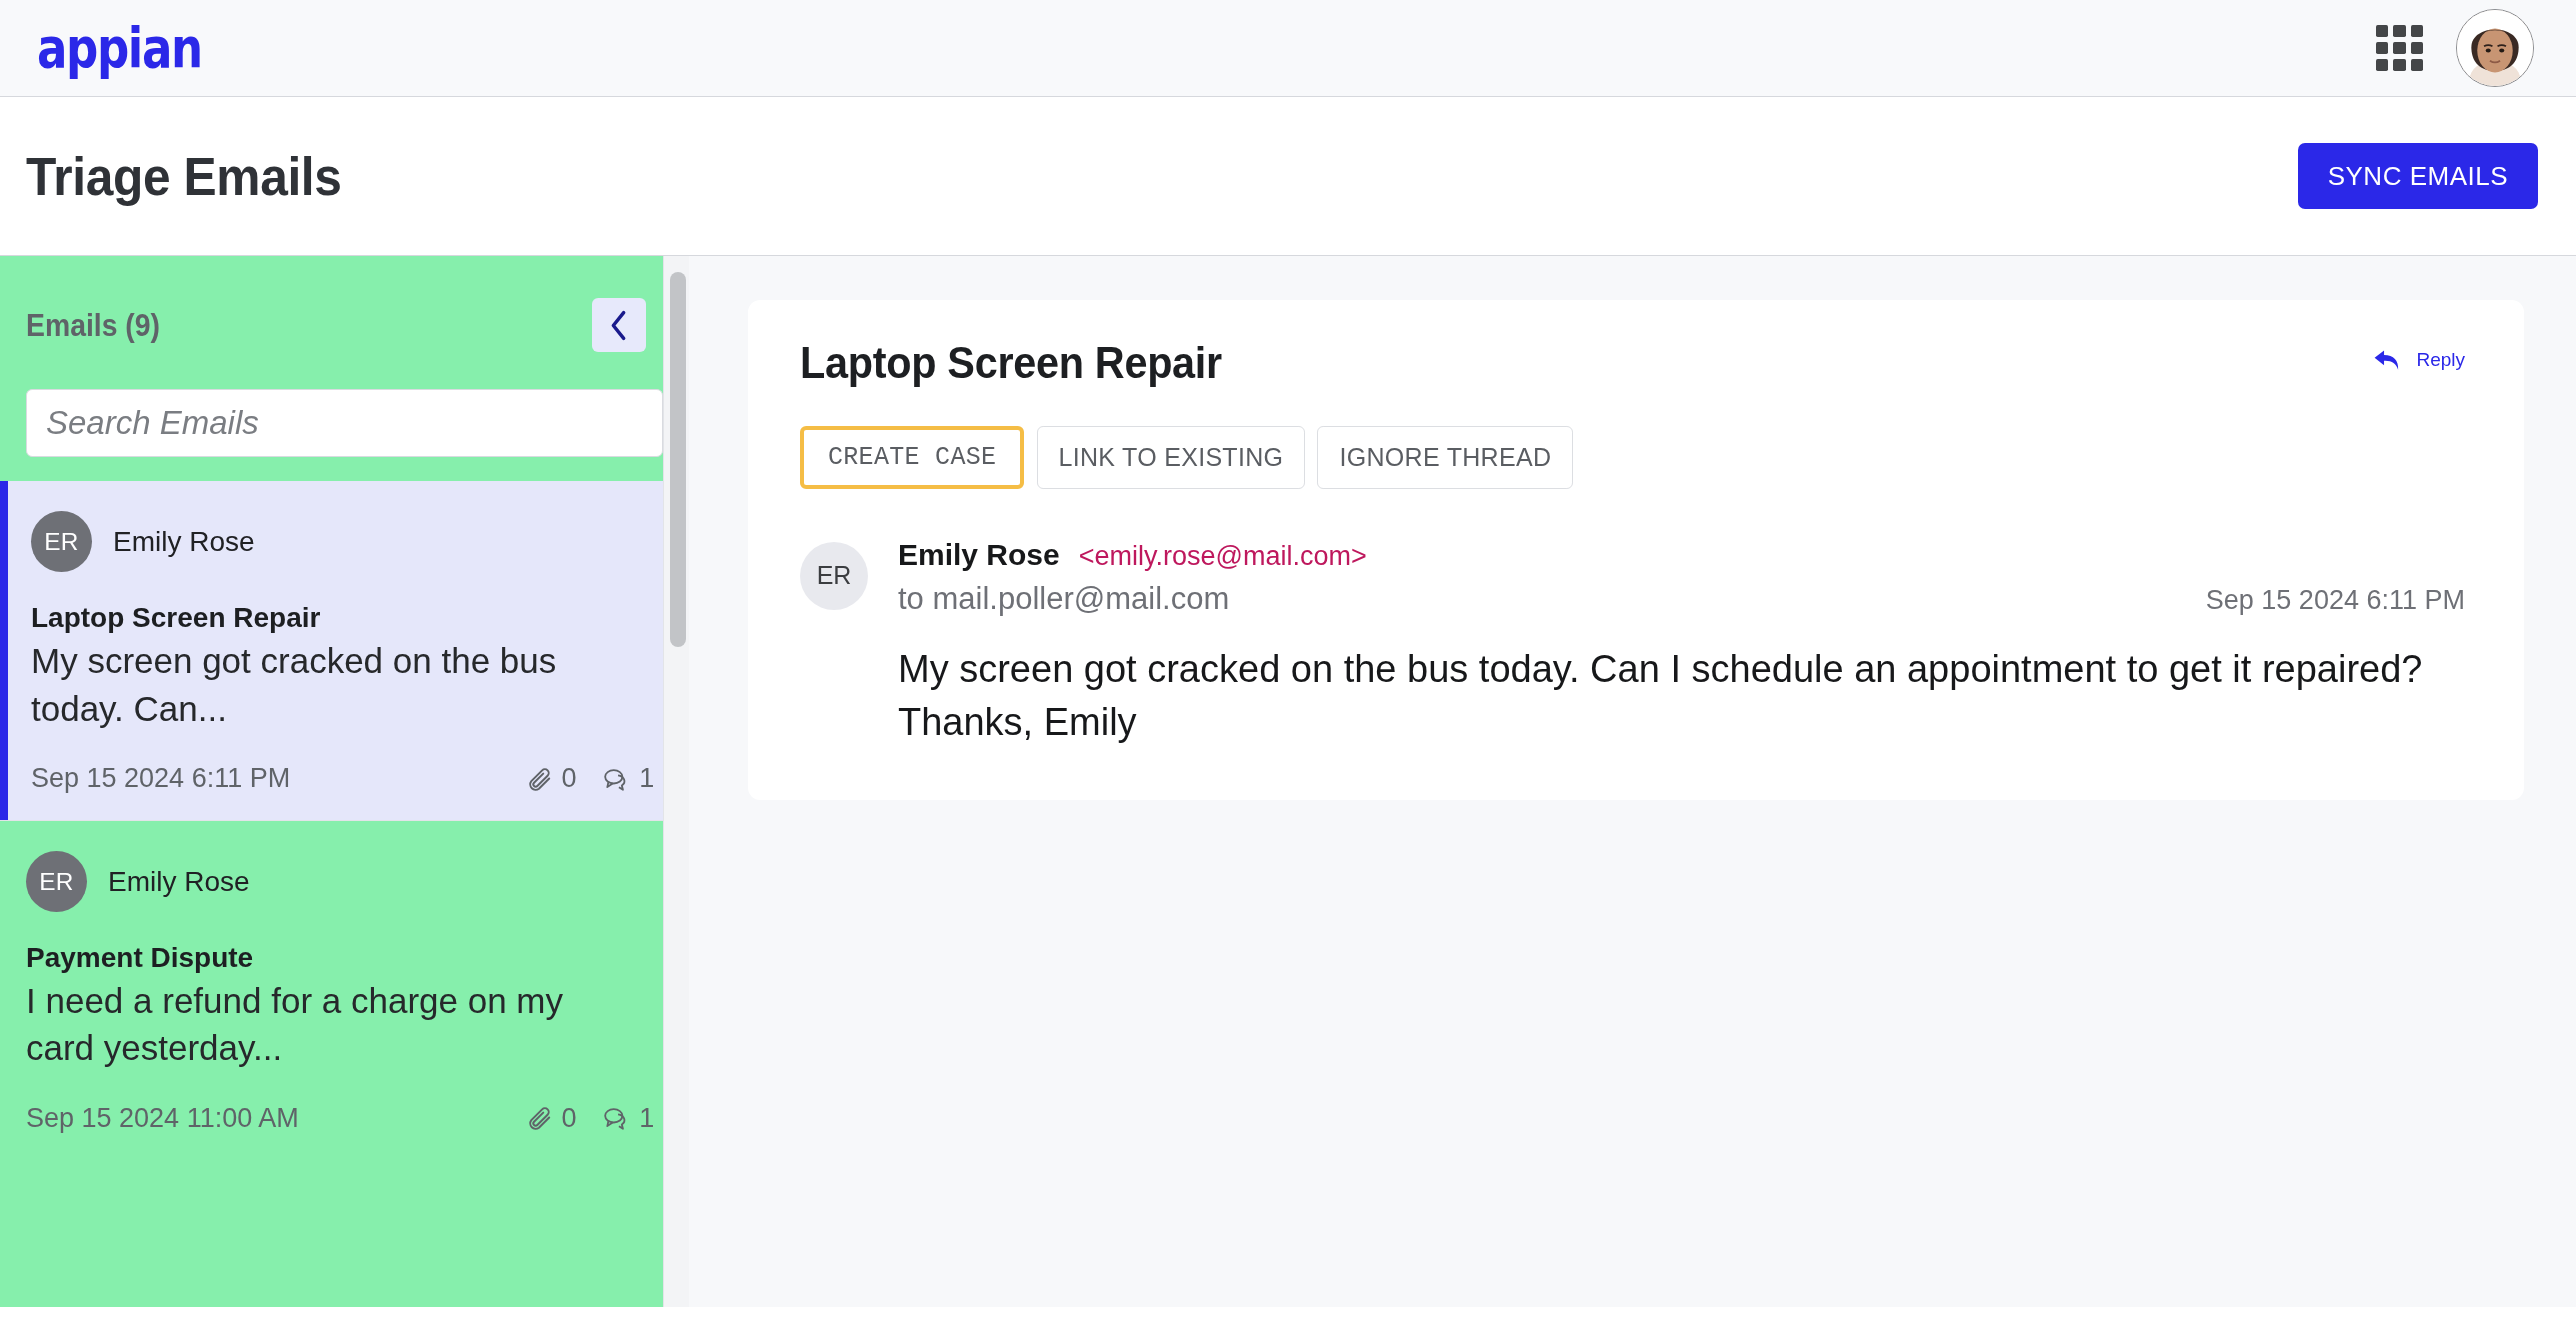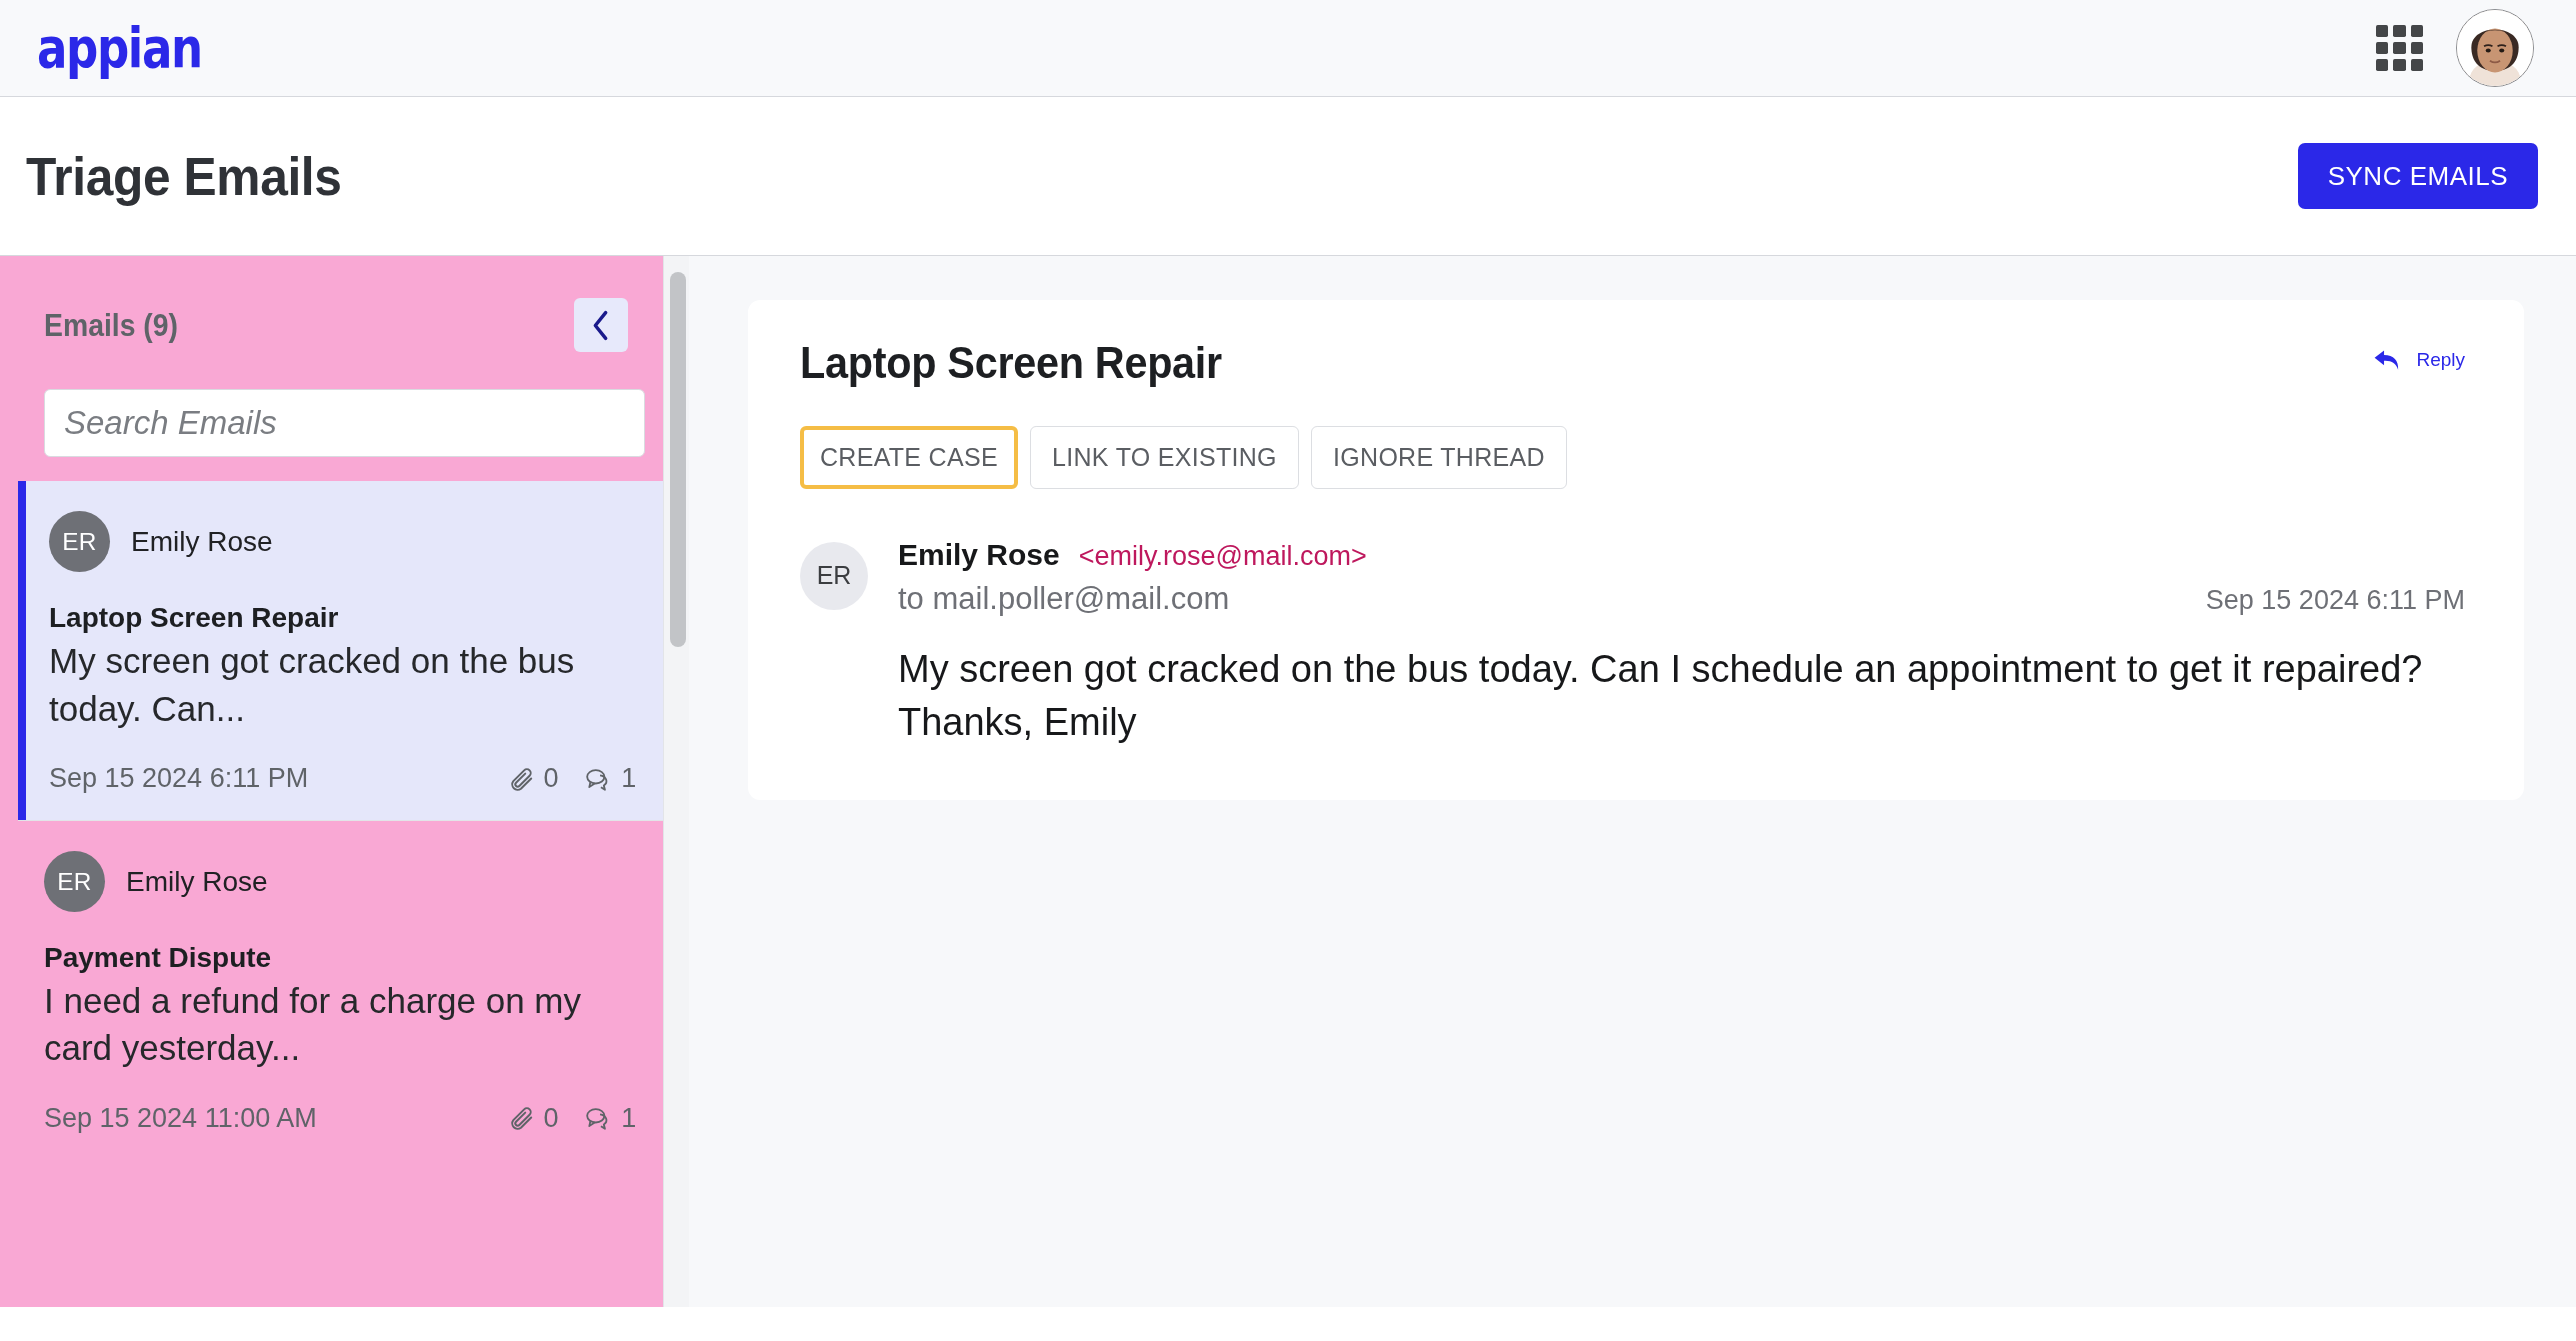--- a/index.html
+++ b/index.html
@@ -78,23 +78,23 @@
     cursor: pointer;
     font-family: "Liberation Sans", sans-serif;
   }
 
   
   .body-wrap { display: flex; height: calc(1341px - 131px - 159px); }
 
   
   .sidebar {
     width: 689px;
-    background: #f9a8d4;
+    background: #86efac;
     position: relative;
-    padding: 0 44px;
+    padding: 0 26px;
     overflow: hidden;
   }
   .sidebar-head {
     display: flex; align-items: center; justify-content: space-between;
     padding: 42px 0 0 0;
   }
   .sidebar-title {
     font-size: 30.5px; font-weight: 700; color: #5f6368;
     transform: scaleX(0.93); transform-origin: left center;
   }
@@ -223,21 +223,22 @@
     color: #5a5d62;
     font-size: 25px;
     letter-spacing: 0.3px;
     padding: 15.7px 21px;
     cursor: pointer;
     font-family: "Liberation Sans", sans-serif;
     transform-origin: center;
   }
   .action-btn.focused {
     border: 4.4px solid #f5bd45;
-    padding: 13px 16px;
+    padding: 13px 24px;
+    font-family: Liberation Mono, monospace;
   }
 
   .message-block { margin-top: 49px; display: flex; gap: 30px; }
   .msg-avatar {
     width: 68px; height: 68px; border-radius: 50%;
     background: #e8e9ee; color: #3b3d40;
     display: flex; align-items: center; justify-content: center;
     font-size: 25px; flex: none; margin-top: 3.5px;
   }
   .msg-body { flex: 1; }

